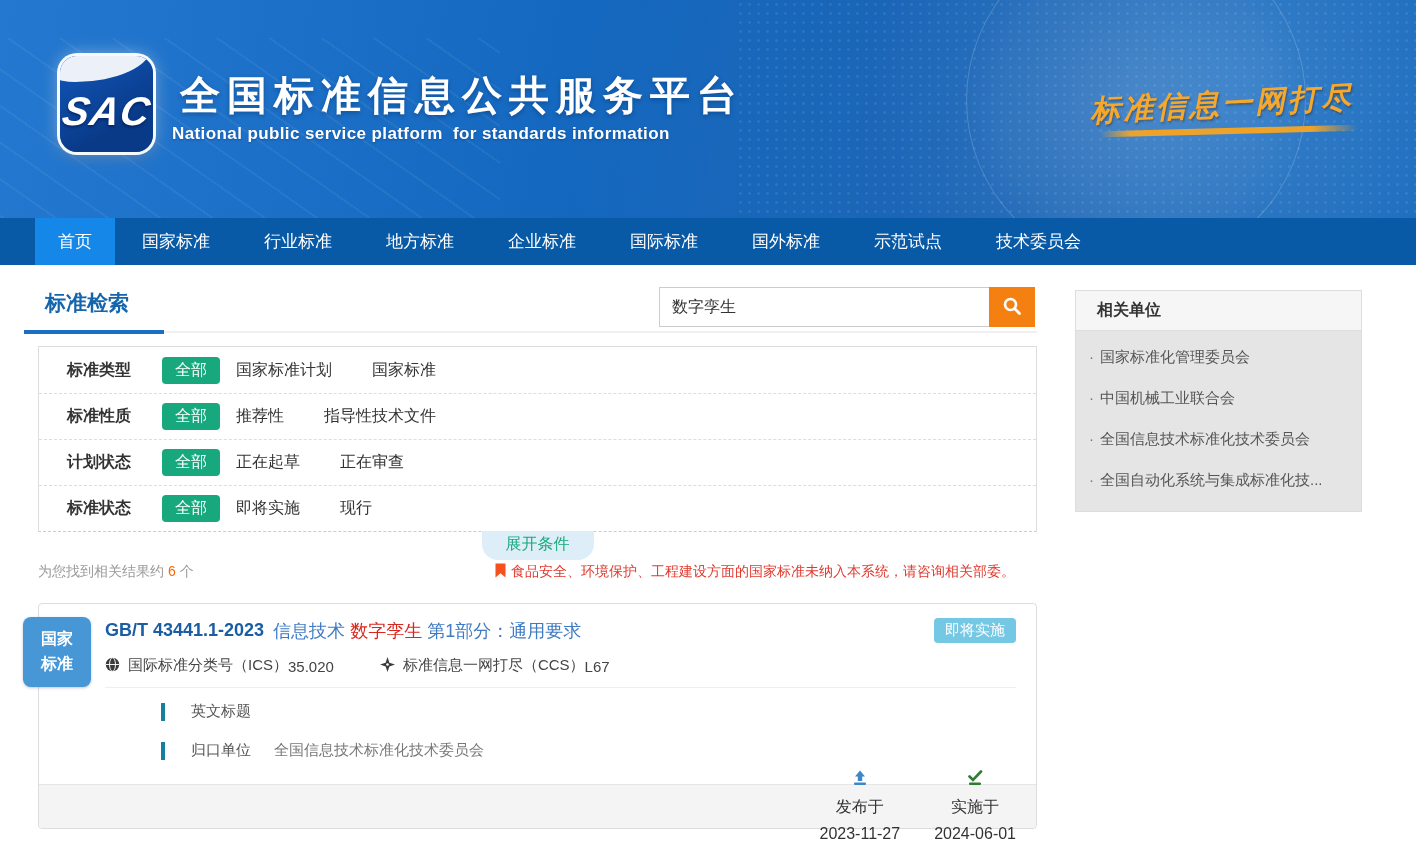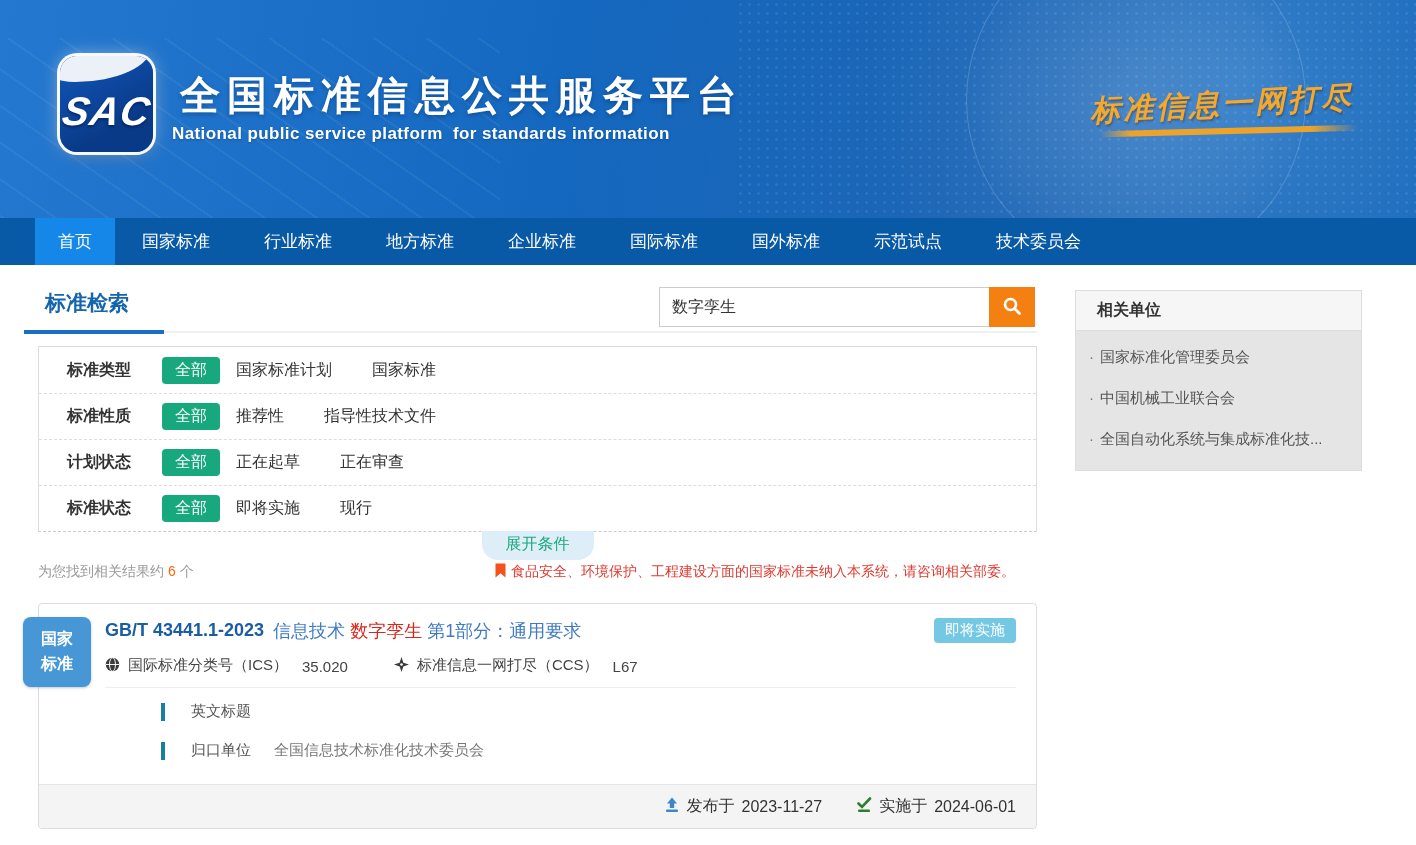--- a/index.html
+++ b/index.html
@@ -85,30 +85,30 @@
   .card-head { padding:14px 20px 0 66px; }
   .title-line { display:flex; align-items:center; }
   .std-code { color:#1a5da3; font-size:18px; font-weight:bold; cursor:pointer; }
   .std-title { font-size:18px; color:#3e7bc4; margin-left:9px; cursor:pointer; }
   .hl-red { color:#d8261d; }
   .status-badge { margin-left:auto; background:#74c8e4; color:#fff; font-size:15px; padding:3px 11px; border-radius:4px; }
   .meta-line { display:flex; align-items:center; margin-top:13px; padding-bottom:12px;
     border-bottom:1px solid #edf0f2; font-size:15px; color:#444; }
   .meta-item { display:flex; align-items:flex-end; margin-right:46px; }
   .meta-item svg { margin-right:8px; }
-  .meta-value { margin-left:14px; }
+  .meta-value { }
   .detail-row { display:flex; align-items:center; margin:14px 0 0 56px; font-size:15px; }
   .detail-row.second { margin-top:20px; }
   .teal-bar { width:4px; height:18px; background:#15819e; margin-right:26px; }
   .detail-label { color:#555; margin-right:23px; white-space:nowrap; }
   .detail-value { color:#777; }
   .card-footer { margin-top:24px; background:#f4f4f4; border-top:1px solid #e5e5e5; height:44px;
     display:flex; align-items:center; justify-content:flex-end; padding-right:20px; gap:34px;
     font-size:16px; color:#333; border-radius:0 0 4px 4px; }
-  .date-item { display:flex; align-items:center; gap:7px; }
+  .date-item { display:flex; align-items:center; gap:7px;flex-direction:column; }
 
   
   .sidebar { width:287px; margin-left:38px; margin-top:5px; border:1px solid #ddd; background:#e5e5e5; }
   .sidebar-header { background:#f6f6f6; border-bottom:1px solid #ddd; padding:9px 0 9px 21px;
     font-size:16px; font-weight:bold; color:#333; }
   .sidebar-list { padding:6px 0 10px; }
   .sidebar-item { padding:11px 12px 11px 13px; font-size:15px; color:#555; cursor:pointer;
     white-space:nowrap; overflow:hidden; }
   .bullet { margin-right:6px; color:#777; }
 </style>
@@ -268,16 +268,17 @@
         </span>
       </div>
     </div>
   </div>
 
   <aside class="sidebar">
     <div class="sidebar-header">相关单位</div>
     <div class="sidebar-list">
       <div class="sidebar-item"><span class="bullet">·</span><span>国家标准化管理委员会</span></div>
       <div class="sidebar-item"><span class="bullet">·</span><span>中国机械工业联合会</span></div>
+      <div class="sidebar-item"><span class="bullet">·</span><span>全国信息技术标准化技术委员会</span></div>
       <div class="sidebar-item"><span class="bullet">·</span><span>全国自动化系统与集成标准化技...</span></div>
     </div>
   </aside>
 </div>
 
 </body></html>

